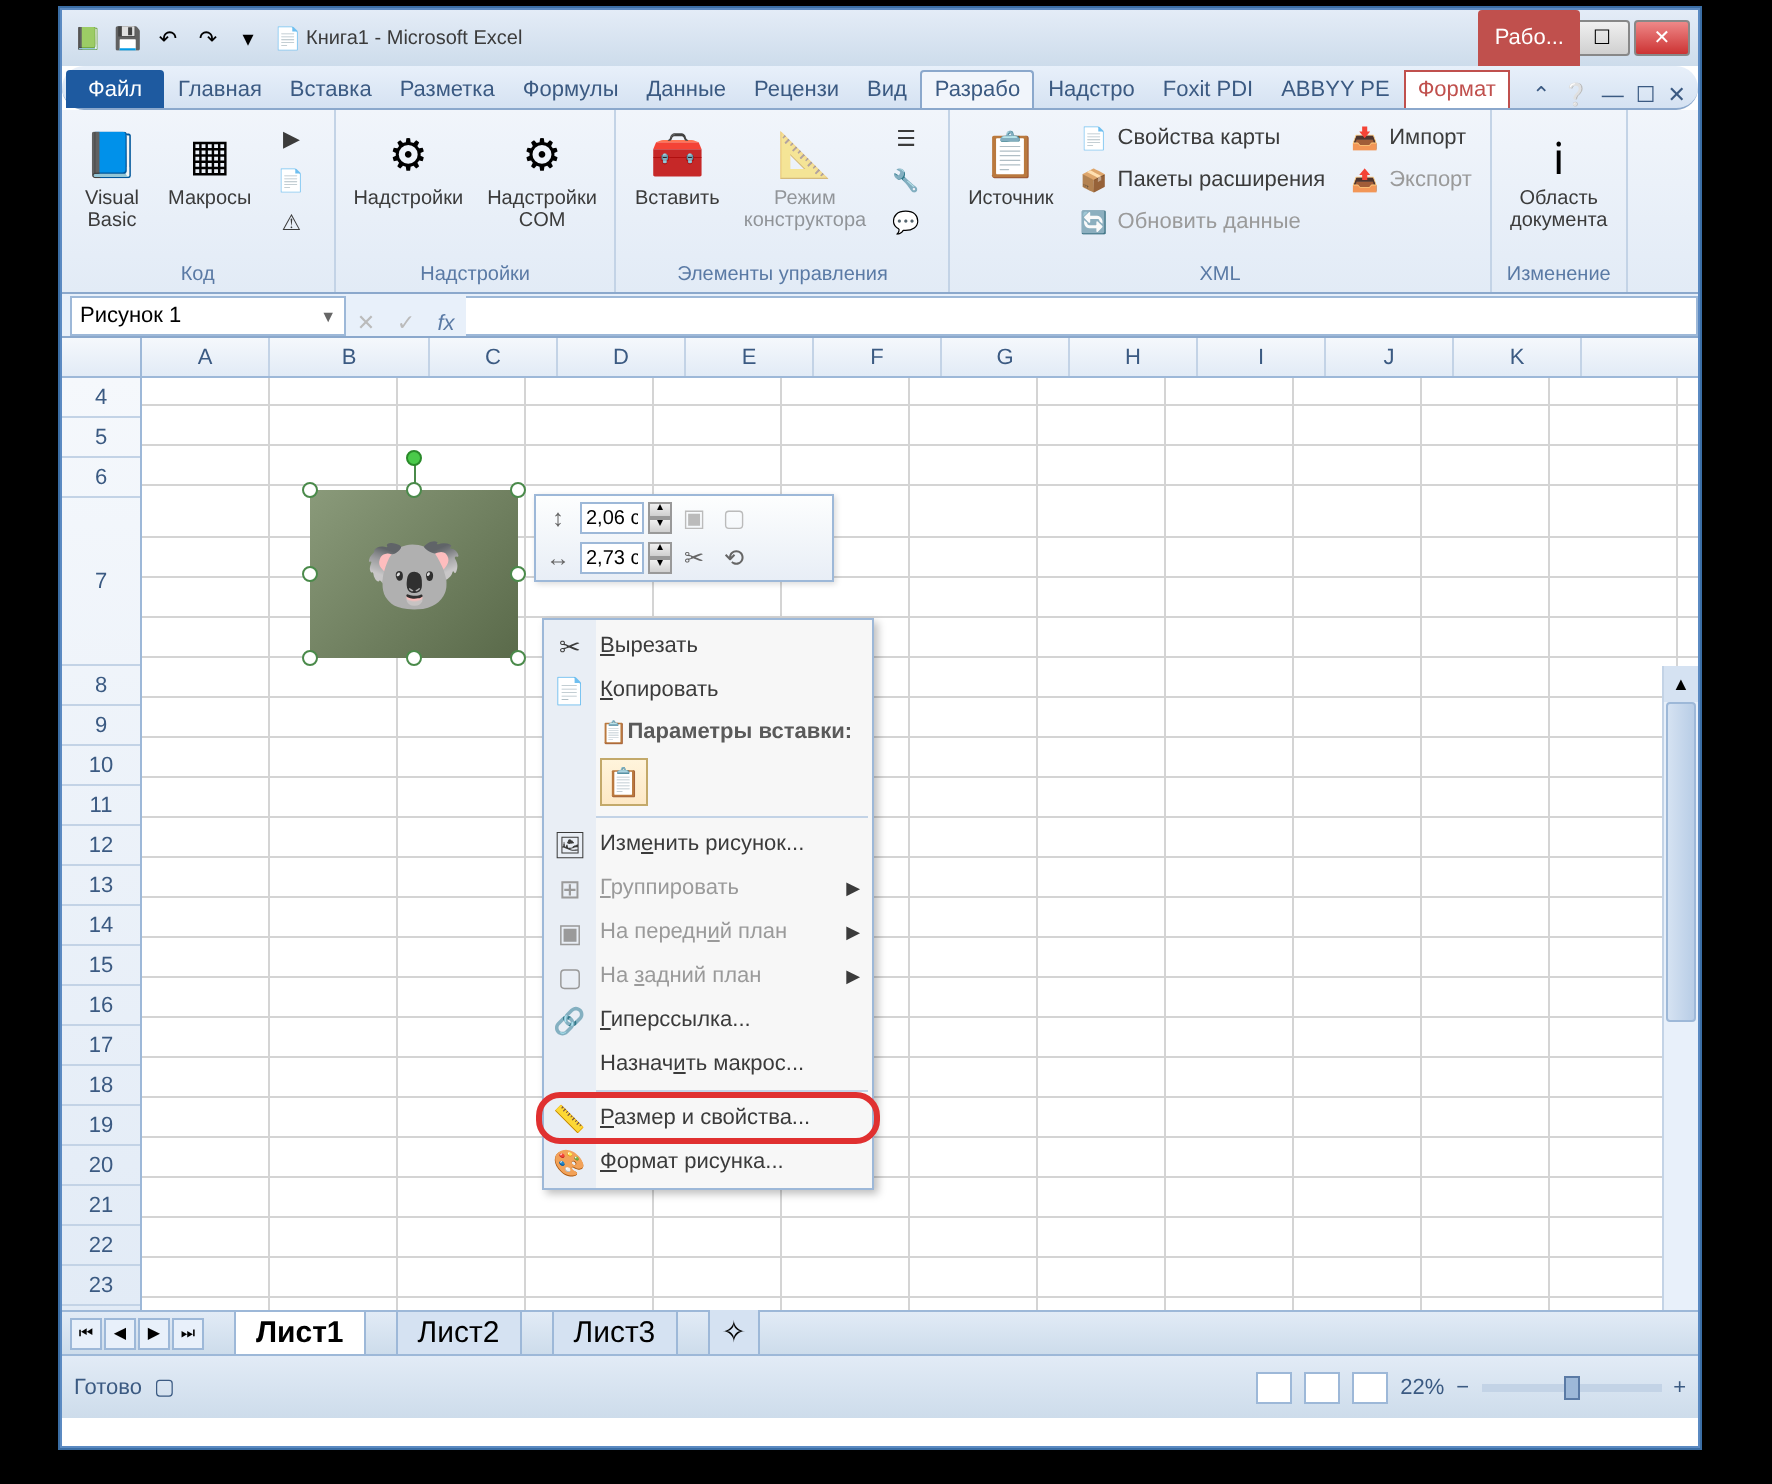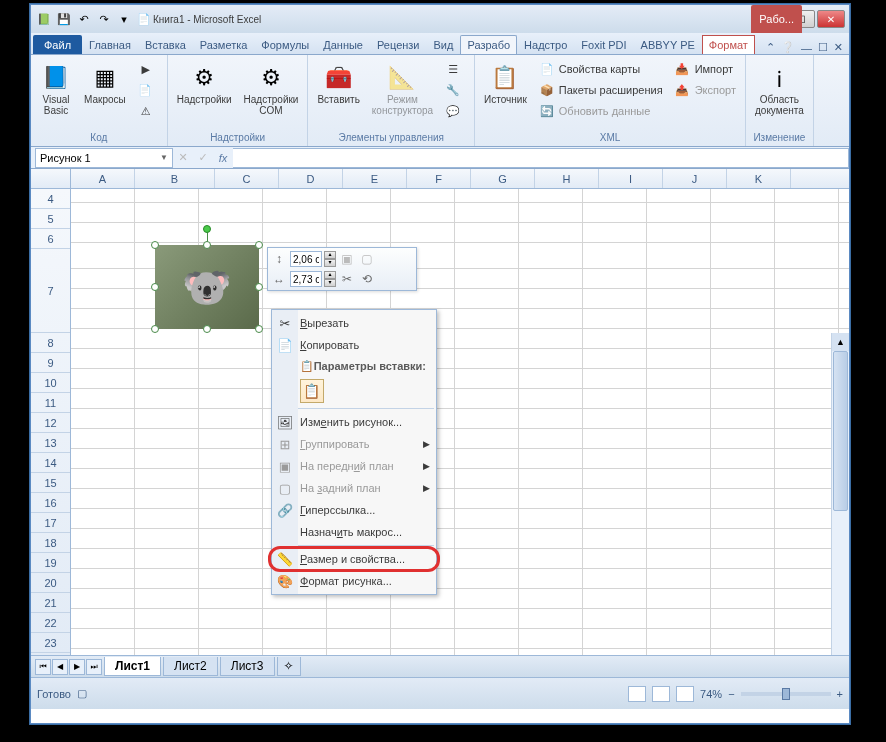--- a/index.html
+++ b/index.html
@@ -5,40 +5,40 @@
 * { box-sizing: border-box; margin: 0; padding: 0; font-family: 'Segoe UI', Tahoma, sans-serif; font-size: 11px; }
 body { background: #000; width: 886px; height: 742px; overflow: hidden; position: relative; }
 .app-window { position: absolute; left: 30px; top: 4px; width: 820px; height: 720px; background: #fff; border: 1px solid #5b8ac2; box-shadow: 0 0 0 1px #3b6ea5; }
 .title-bar { height: 28px; background: linear-gradient(#e4ecf7, #cddceb); display: flex; align-items: center; padding: 0 4px; }
 .title-icons { display: flex; gap: 2px; align-items: center; }
 .qat-btn { width: 18px; height: 18px; display: flex; align-items: center; justify-content: center; cursor: pointer; }
 .title-text { flex: 1; text-align: left; font-size: 10px; color: #3b3b3b; }
 .window-controls { display: flex; gap: 0; }
 .win-btn { width: 28px; height: 18px; border: 1px solid #888; background: linear-gradient(#f0f0f0,#d0d0d0); display: flex; align-items: center; justify-content: center; font-size: 10px; cursor: pointer; border-radius: 2px; margin-left: 2px; }
 .win-btn.close { background: linear-gradient(#e88,#c33); color: #fff; }
-.context-tab { position: absolute; right: 47px; top: 0; background: #c0504d; color: #fff; padding: 4px 8px; font-size: 11px; height: 28px; display: flex; align-items: center; border-radius: 2px 2px 0 0; }
-.tabs { height: 22px; background: linear-gradient(#e8f0fa,#d5e2f2); display: flex; align-items: flex-end; padding: 0 2px; border-bottom: 1px solid #8ba8cc; }
+.context-tab { position: absolute; right: 59px; top: 0; background: #c0504d; color: #fff; padding: 4px 8px; font-size: 11px; height: 28px; display: flex; align-items: center; border-radius: 2px 2px 0 0; }
+.tabs { height: 22px; background: linear-gradient(#e8f0fa,#d5e2f2); display: flex; align-items: flex-end; padding: 0 2px; border-bottom: 1px solid #8ba8cc; border-radius: 11px; }
 .tab { padding: 3px 6px; font-size: 11px; color: #3b5a82; cursor: pointer; border: 1px solid transparent; border-bottom: none; }
 .tab.file { background: #1e5aa0; color: #fff; border-radius: 2px 2px 0 0; padding: 3px 10px; }
 .tab.active { background: #f1f5fb; border-color: #8ba8cc; border-radius: 2px 2px 0 0; }
 .tab.format { background: #fff; border-color: #c0504d; color: #c0504d; }
 .tabs-right { margin-left: auto; display: flex; gap: 6px; padding-right: 4px; align-items: center; }
 .tabs-right span { color: #3b5a82; cursor: pointer; }
 .ribbon { height: 92px; background: linear-gradient(#f1f5fb,#e2ebf6); border-bottom: 1px solid #8ba8cc; display: flex; }
 .ribbon-group { border-right: 1px solid #c3d3e6; display: flex; flex-direction: column; padding: 2px 4px; }
 .ribbon-group-body { flex: 1; display: flex; align-items: flex-start; gap: 2px; padding-top: 2px; }
 .ribbon-group-label { text-align: center; font-size: 10px; color: #5a7aa5; padding: 1px 0; }
 .vbtn { display: flex; flex-direction: column; align-items: center; padding: 2px 4px; cursor: pointer; border: 1px solid transparent; }
 .vbtn .icon-lg { width: 32px; height: 32px; display: flex; align-items: center; justify-content: center; font-size: 22px; }
 .vbtn .label { font-size: 10px; text-align: center; line-height: 1.1; color: #3b3b3b; }
 .small-stack { display: flex; flex-direction: column; gap: 1px; }
 .hbtn { display: flex; align-items: center; gap: 4px; padding: 1px 4px; font-size: 10px; color: #3b3b3b; cursor: pointer; border: 1px solid transparent; }
 .hbtn.disabled { color: #9a9a9a; cursor: default; }
 .hbtn .ico { width: 16px; height: 16px; display: inline-flex; align-items: center; justify-content: center; }
-.name-box-bar { height: 22px; border-bottom: 1px solid #8ba8cc; display: flex; align-items: center; background: #e8f0fa; }
+.name-box-bar { height: 22px; border-bottom: 1px solid #8ba8cc; display: flex; align-items: flex-end; background: #e8f0fa; }
 .name-box { width: 138px; height: 20px; border: 1px solid #9db8d8; background: #fff; margin-left: 4px; padding: 0 4px; display: flex; align-items: center; justify-content: space-between; }
 .fx-label { width: 20px; text-align: center; font-style: italic; color: #5a7aa5; }
 .formula-input { flex: 1; height: 20px; border: 1px solid #9db8d8; border-left: none; background: #fff; padding: 0 4px; }
 .grid-area { position: relative; height: 486px; overflow: hidden; background: #fff; }
 .col-headers { display: flex; height: 20px; background: linear-gradient(#f5f8fc,#e2ebf6); border-bottom: 1px solid #9db8d8; }
 .corner { width: 40px; border-right: 1px solid #9db8d8; background: linear-gradient(#f5f8fc,#e2ebf6); }
 .col-h { border-right: 1px solid #c3d3e6; text-align: center; font-size: 11px; color: #3b5a82; line-height: 20px; }
 .grid-body { display: flex; height: 466px; }
 .row-headers { width: 40px; background: linear-gradient(#f5f8fc,#e2ebf6); border-right: 1px solid #9db8d8; }
 .row-h { height: 20px; border-bottom: 1px solid #c3d3e6; text-align: center; font-size: 11px; color: #3b5a82; line-height: 20px; }
@@ -66,21 +66,21 @@
 .menu-item .m-ico { position: absolute; left: 4px; width: 18px; height: 18px; display: flex; align-items: center; justify-content: center; font-size: 13px; }
 .menu-item .arrow { margin-left: auto; color: #3b3b3b; font-size: 9px; }
 .menu-sep { height: 1px; background: #c3d3e6; margin: 2px 2px 2px 26px; }
 .menu-header { height: 20px; padding: 0 6px 0 28px; font-size: 11px; font-weight: bold; color: #5a5a5a; display: flex; align-items: center; }
 .paste-opt { height: 30px; padding-left: 28px; display: flex; align-items: center; }
 .paste-opt-btn { width: 24px; height: 24px; border: 1px solid #c3a96a; background: linear-gradient(#fff4dc,#fde8c6); display: flex; align-items: center; justify-content: center; font-size: 14px; }
 .highlight-ring { position: absolute; border: 3px solid #e03030; border-radius: 12px; pointer-events: none; }
 .sheet-tabs { height: 22px; background: linear-gradient(#e2ebf6,#cddceb); border-top: 1px solid #9db8d8; display: flex; align-items: center; padding: 0 4px; }
 .nav-btns { display: flex; gap: 1px; }
 .nav-btn { width: 16px; height: 16px; background: #e8f0fa; border: 1px solid #9db8d8; font-size: 8px; display: flex; align-items: center; justify-content: center; cursor: pointer; }
-.sheet-tab { padding: 2px 10px; font-size: 12px; background: #fff; border: 1px solid #9db8d8; border-top: none; margin-left: 2px; cursor: pointer; }
+.sheet-tab { padding: 2px 10px; font-size: 15px; background: #fff; border: 1px solid #9db8d8; border-top: none; margin-left: 15px; cursor: pointer; }
 .sheet-tab.active { font-weight: bold; background: #fff; }
 .sheet-tab.inactive { background: #d5e2f2; }
 .status-bar { height: 32px; background: linear-gradient(#e2ebf6,#cddceb); border-top: 1px solid #9db8d8; display: flex; align-items: center; padding: 0 6px; font-size: 11px; color: #3b5a82; }
 .status-right { margin-left: auto; display: flex; align-items: center; gap: 6px; }
 .view-btn { width: 18px; height: 16px; border: 1px solid #9db8d8; background: #fff; cursor: pointer; }
 .zoom-slider { width: 90px; height: 4px; background: #c3d3e6; position: relative; }
 .zoom-thumb { position: absolute; left: 50%; top: -4px; width: 8px; height: 12px; background: #9db8d8; border: 1px solid #5a7aa5; transform: translateX(-50%); }
 .vscroll { position: absolute; right: 0; top: 164px; width: 18px; height: 486px; background: #e8f0fa; border-left: 1px solid #c3d3e6; }
 .vscroll .thumb { position: absolute; top: 18px; left: 1px; right: 1px; height: 160px; background: linear-gradient(to right,#d5e2f2,#b8cde6); border: 1px solid #9db8d8; border-radius: 2px; }
 .vscroll .arrow { position: absolute; left: 0; right: 0; height: 18px; background: #d5e2f2; display: flex; align-items: center; justify-content: center; font-size: 9px; }
@@ -407,21 +407,21 @@
     <div class="sheet-tab inactive" style="padding:2px 6px">✧</div>
   </div>
 
   <div class="status-bar">
     <span>Готово</span>
     <span style="margin-left:6px">▢</span>
     <div class="status-right">
       <div class="view-btn"></div>
       <div class="view-btn"></div>
       <div class="view-btn"></div>
-      <span>74%</span>
+      <span>22%</span>
       <span>−</span>
       <div class="zoom-slider">
           <div class="zoom-thumb"></div>
         </div>
       <span>+</span>
     </div>
   </div>
 
 </div>
 

